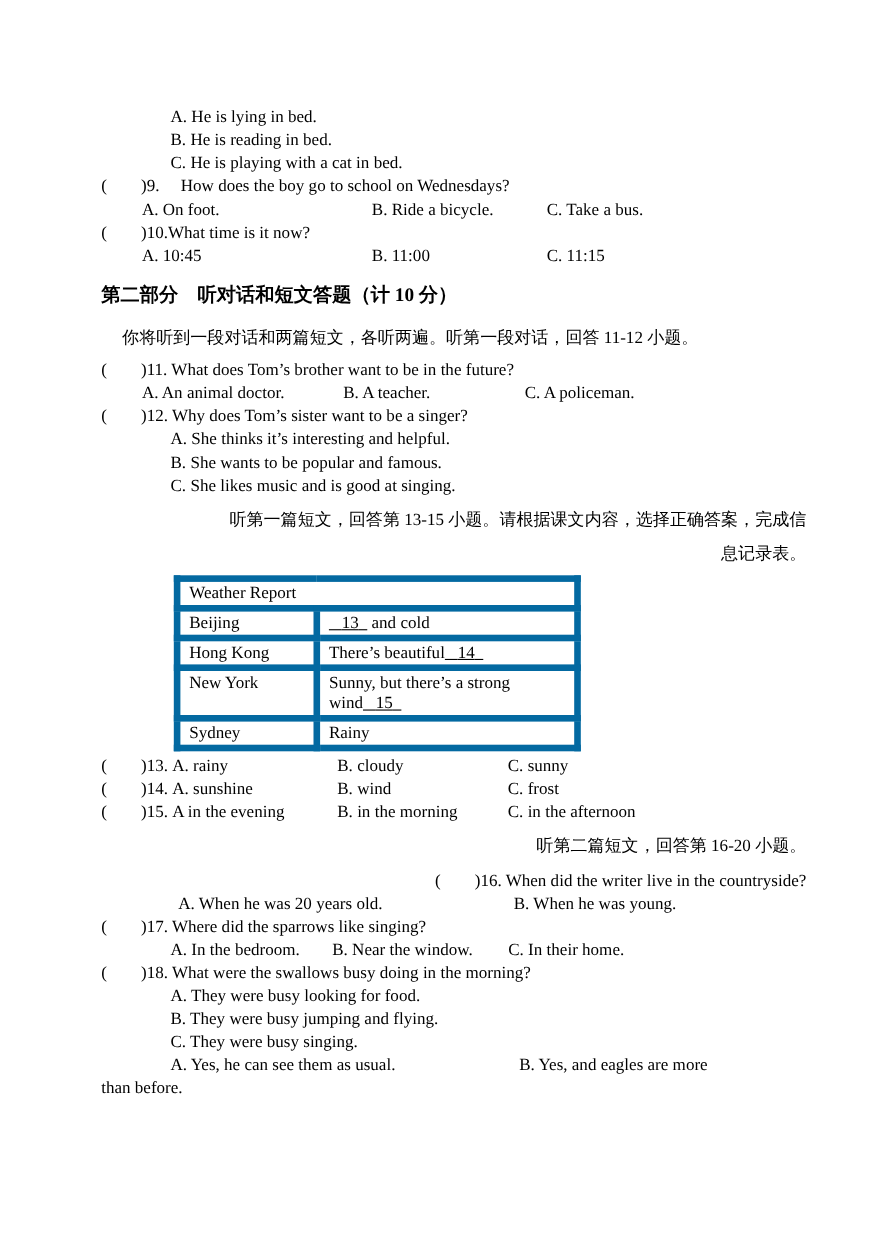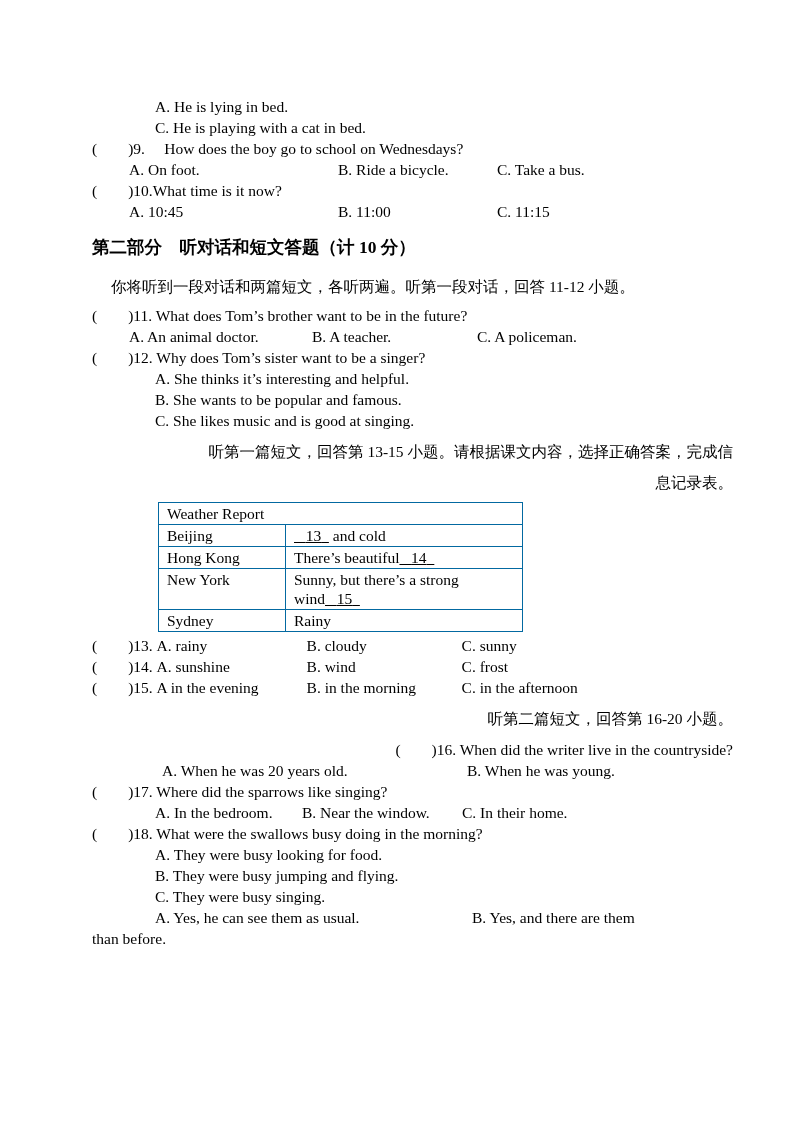--- a/index.html
+++ b/index.html
@@ -16,34 +16,35 @@
   .ind-a { padding-left:37px; }
   .ind-b { padding-left:63px; }
   .ind-c { padding-left:70px; }
   .ind-intro { padding-left:19px; }
   .mt8 { margin-top:8px; } .mt10 { margin-top:10px;text-align:right; }
   .heading { font-weight:bold; font-size:17.5px; line-height:24px; margin:13px 0 17px; white-space:pre; }
   .w147{width:147px}.w150{width:150px}.w155{width:155px}.w159{width:159px}
   .w160{width:160px}.w165{width:165px}.w183{width:183px}
   .w209{width:209px}.w305{width:305px}.w317{width:317px}
   table.weather { border-collapse:collapse; margin:9px 0 3px 66px; table-layout:fixed; }
-  table.weather td { border:1px solid #0369a1; padding:1px 8px; line-height:19px; vertical-align:top; text-align:left; }
+  table.weather td { border:6px solid #0369a1; padding:1px 8px; line-height:19px; vertical-align:top; text-align:left; }
   td.city-col { width:127px; }
   td.desc-col { width:237px; }
   td.tbl-title { text-align:center; }
   .blank { text-decoration:underline; }
   .blank::before { content:"\a0\a0\a0"; }
   .blank::after  { content:"\a0\a0"; }
 </style>
 </head>
 <body>
 
 <div class="page">
 
   <div class="line ind-b">A. He is lying in bed.</div>
+  <div class="line ind-b">B. He is reading in bed.</div>
   <div class="line ind-b">C. He is playing with a cat in bed.</div>
 
   <div class="line">(&nbsp;&nbsp;&nbsp;&nbsp;&nbsp;&nbsp;&nbsp;&nbsp;)9.&nbsp;&nbsp;&nbsp;&nbsp;&nbsp;How does the boy go to school on Wednesdays?</div>
   <div class="row ind-a">
     <span class="w209">A. On foot.</span>
     <span class="w159">B. Ride a bicycle.</span>
     <span>C. Take a bus.</span>
   </div>
 
   <div class="line">(&nbsp;&nbsp;&nbsp;&nbsp;&nbsp;&nbsp;&nbsp;&nbsp;)10.What time is it now?</div>
@@ -130,17 +131,17 @@
     <span>C. In their home.</span>
   </div>
 
   <div class="line">(&nbsp;&nbsp;&nbsp;&nbsp;&nbsp;&nbsp;&nbsp;&nbsp;)18. What were the swallows busy doing in the morning?</div>
   <div class="line ind-b">A. They were busy looking for food.</div>
   <div class="line ind-b">B. They were busy jumping and flying.</div>
   <div class="line ind-b">C. They were busy singing.</div>
 
   <div class="row ind-b">
     <span class="w317">A. Yes, he can see them as usual.</span>
-    <span>B. Yes, and there are them</span>
+    <span>B. Yes, and eagles are more</span>
   </div>
   <div class="line">than before.</div>
 
 </div>
 
 </body></html>

